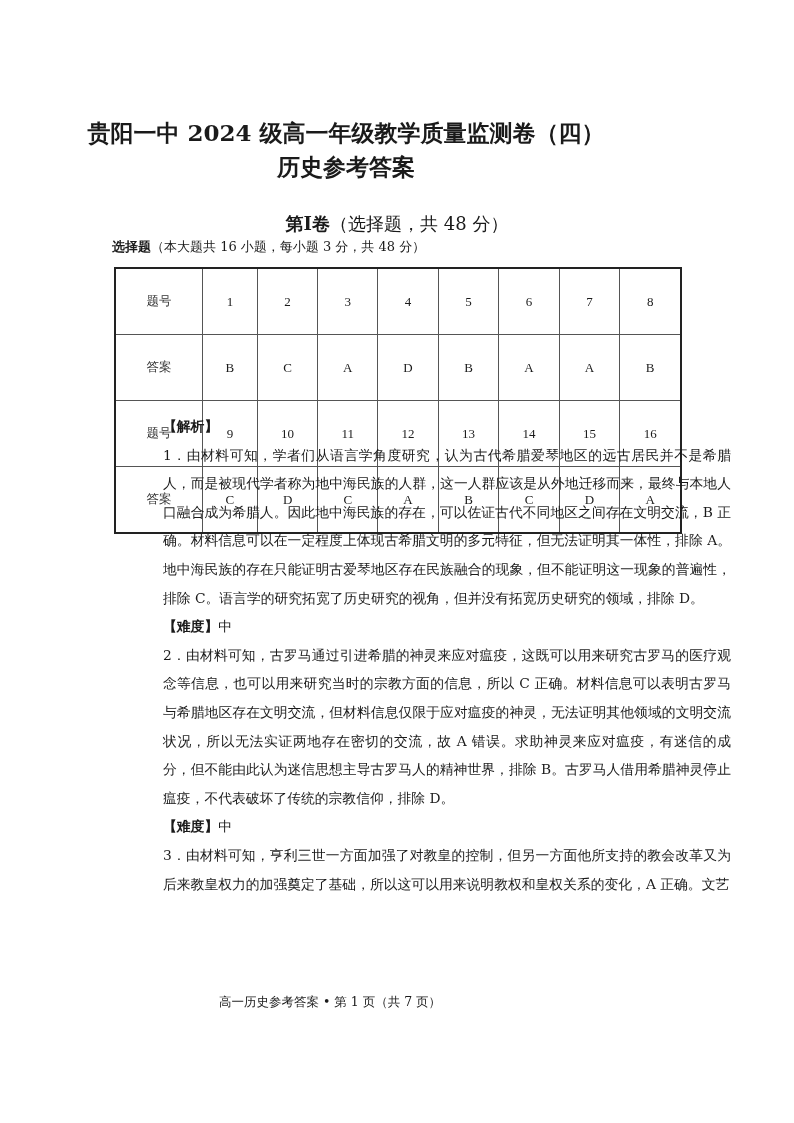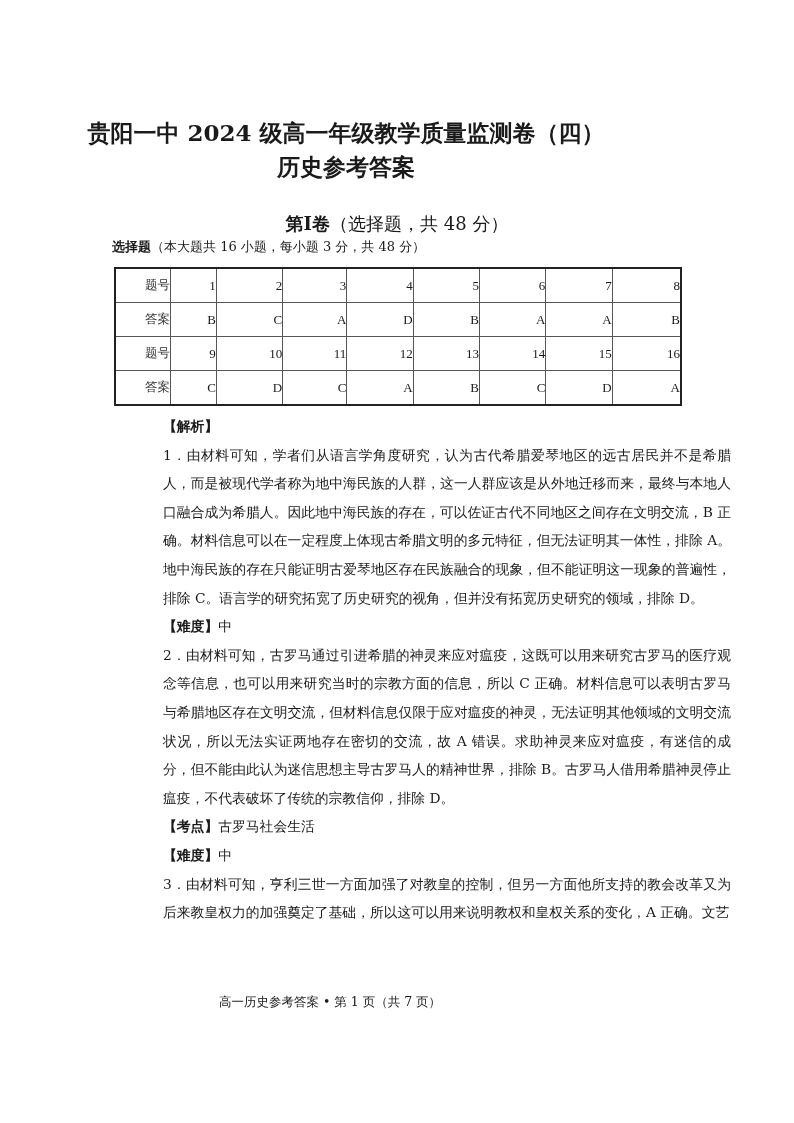--- a/index.html
+++ b/index.html
@@ -25,21 +25,21 @@
     }
     .instruction b { font-weight: bold; }
     table.answers {
       position: absolute; left: 114px; top: 267px;
       width: 568px; border-collapse: collapse;
       border: 2px solid #222;
       font-family: "Liberation Serif", "DejaVu Serif", serif;
       font-size: 13px;
     }
     table.answers td {
-      border: 1px solid #555; height: 33px; text-align: right; padding: 0;
+      border: 1px solid #555; height: 33px; text-align: center; padding: 16px;
     }
     table.answers td.label { width: 54px; font-family: "DejaVu Sans", sans-serif; font-size: 12.5px; color:#333; }
     .body-block {
       position: absolute; left: 115px; width: 568px;
       font-size: 13.8px; line-height: 28.6px;
       text-align: justify;
       font-family: "DejaVu Serif", "Liberation Serif", serif;
       margin-left: 48px;
     }
     .body-block p { margin: 0; }
@@ -110,18 +110,17 @@
       <td>A</td>
     </tr>
   </tbody>
 </table>
 
 <div class="body-block" style="top: 412px;">
   <p class="tag">【解析】</p>
   <p>1．由材料可知，学者们从语言学角度研究，认为古代希腊爱琴地区的远古居民并不是希腊人，而是被现代学者称为地中海民族的人群，这一人群应该是从外地迁移而来，最终与本地人口融合成为希腊人。因此地中海民族的存在，可以佐证古代不同地区之间存在文明交流，B 正确。材料信息可以在一定程度上体现古希腊文明的多元特征，但无法证明其一体性，排除 A。地中海民族的存在只能证明古爱琴地区存在民族融合的现象，但不能证明这一现象的普遍性，排除 C。语言学的研究拓宽了历史研究的视角，但并没有拓宽历史研究的领域，排除 D。</p>
   <p><span class="tag">【难度】</span><span>中</span></p>
   <p>2．由材料可知，古罗马通过引进希腊的神灵来应对瘟疫，这既可以用来研究古罗马的医疗观念等信息，也可以用来研究当时的宗教方面的信息，所以 C 正确。材料信息可以表明古罗马与希腊地区存在文明交流，但材料信息仅限于应对瘟疫的神灵，无法证明其他领域的文明交流状况，所以无法实证两地存在密切的交流，故 A 错误。求助神灵来应对瘟疫，有迷信的成分，但不能由此认为迷信思想主导古罗马人的精神世界，排除 B。古罗马人借用希腊神灵停止瘟疫，不代表破坏了传统的宗教信仰，排除 D。</p>
-  <p><span class="tag">【考点】</span><span>古罗马社会生活</span></p>
   <p><span class="tag">【难度】</span><span>中</span></p>
   <p>3．由材料可知，亨利三世一方面加强了对教皇的控制，但另一方面他所支持的教会改革又为后来教皇权力的加强奠定了基础，所以这可以用来说明教权和皇权关系的变化，A 正确。文艺</p>
 </div>
 
 <div class="footer">高一历史参考答案 • 第 1 页（共 7 页）</div>
 
 </body></html>

